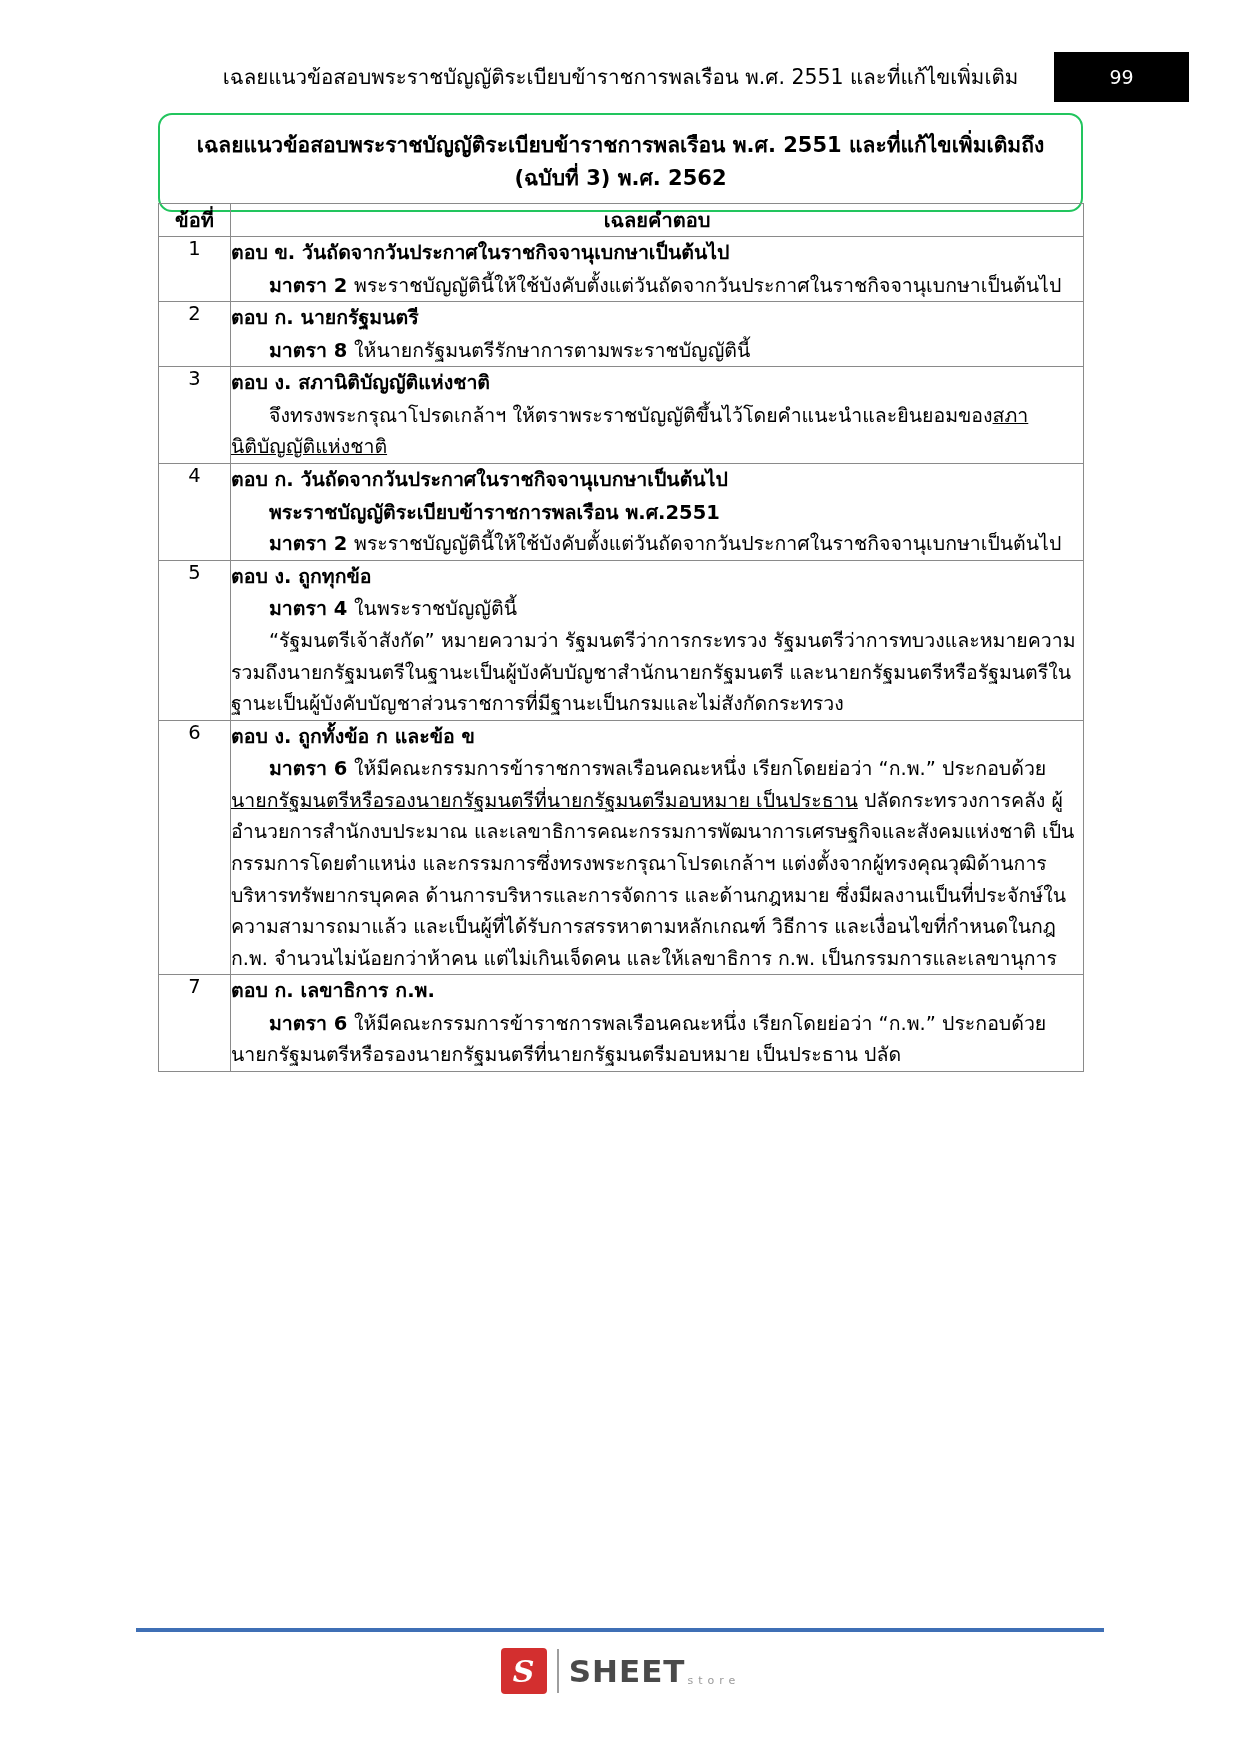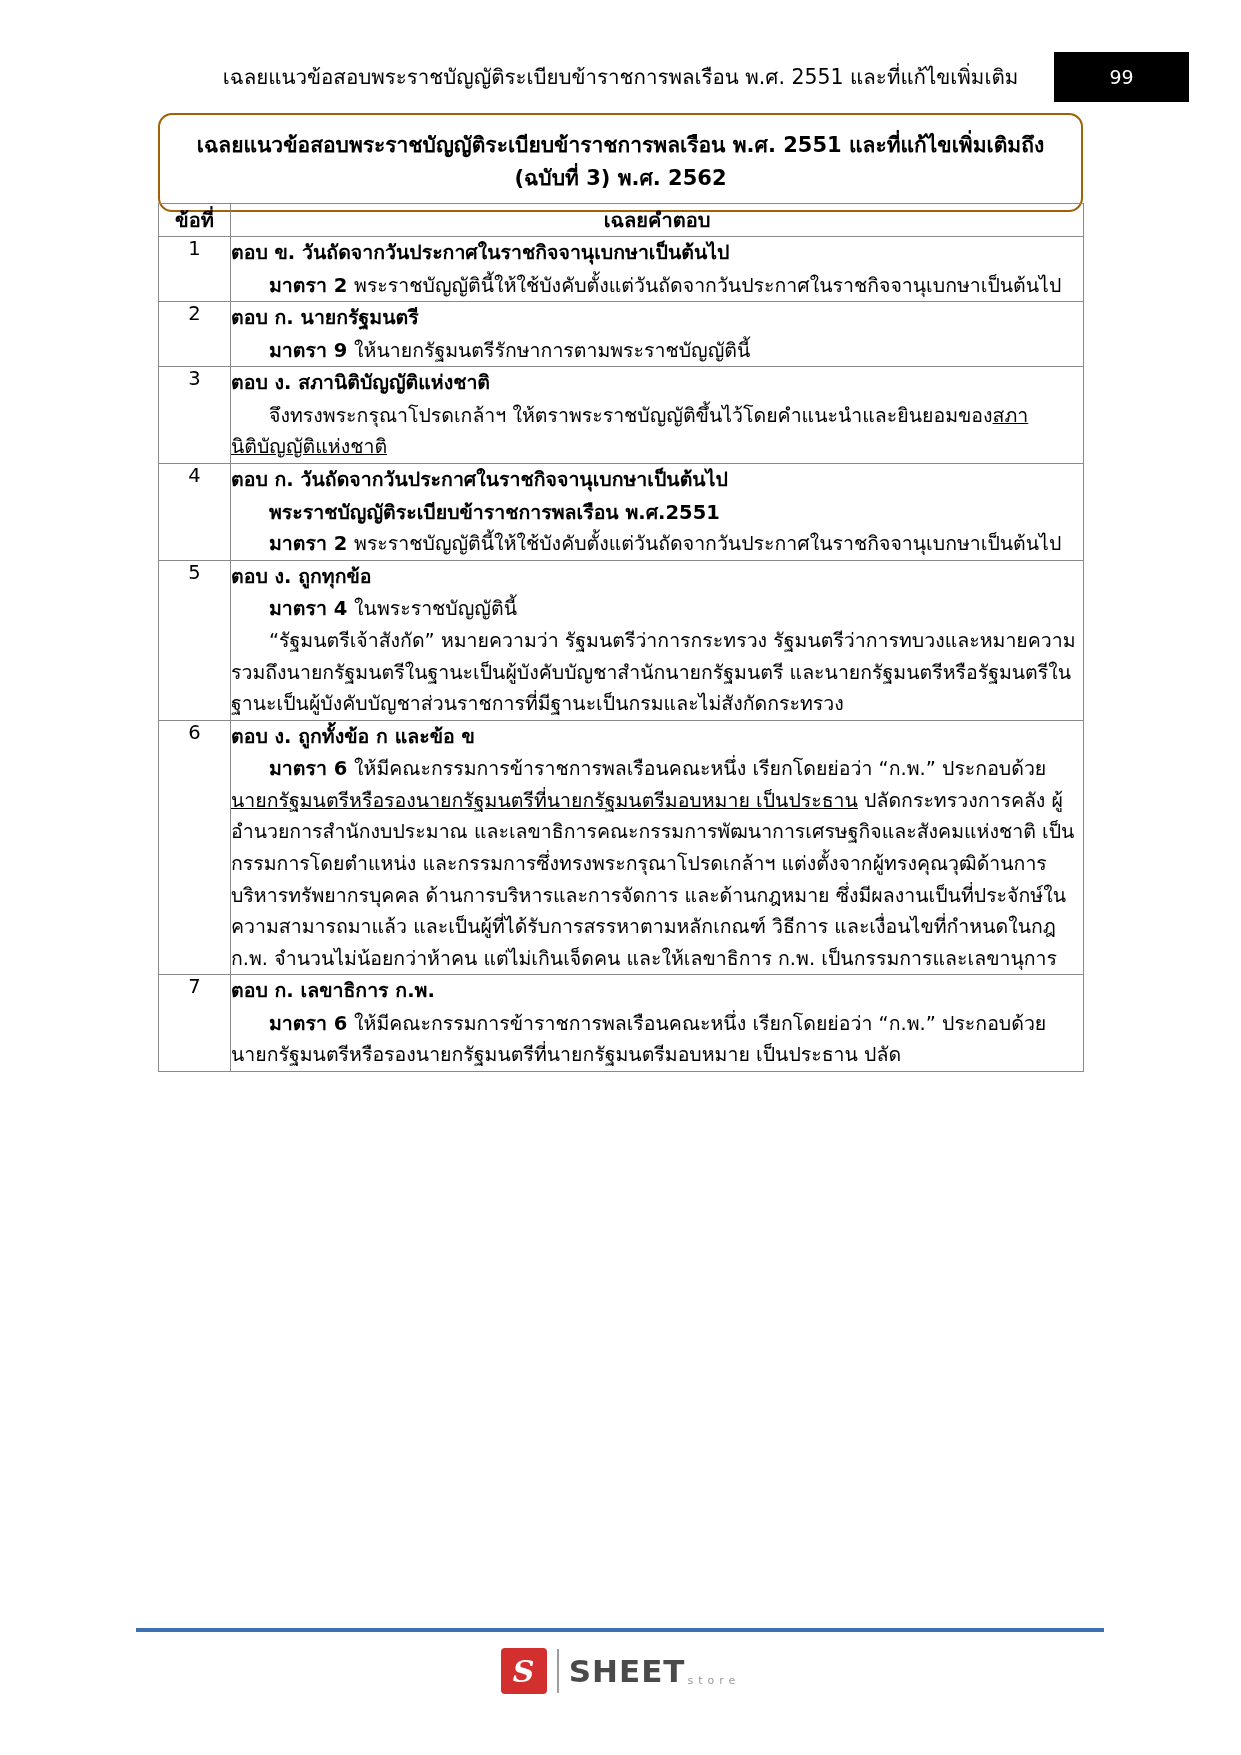--- a/index.html
+++ b/index.html
@@ -55,21 +55,21 @@
     font-size: 19px;
   }
 
   
   .title-box {
     position: absolute;
     left: 158px;
     top: 113px;
     width: 925px;
     box-sizing: border-box;
-    border: 2px solid #a16207;
+    border: 2px solid #22c55e;
     border-radius: 14px;
     padding: 14px 24px 16px 24px;
     text-align: center;
     font-weight: bold;
     font-size: 21px;
     line-height: 1.55;
   }
 
   
   .answer-table {
@@ -202,21 +202,21 @@
           <td class="no-cell">1</td>
           <td class="ans-cell">
             <span class="ans-head">ตอบ ข. วันถัดจากวันประกาศในราชกิจจานุเบกษาเป็นต้นไป</span>
             <span class="para"><span class="bold">มาตรา 2 </span><span>พระราชบัญญัตินี้ให้ใช้บังคับตั้งแต่วันถัดจากวันประกาศในราชกิจจานุเบกษาเป็นต้นไป</span></span>
           </td>
         </tr>
         <tr>
           <td class="no-cell">2</td>
           <td class="ans-cell">
             <span class="ans-head">ตอบ ก. นายกรัฐมนตรี</span>
-            <span class="para"><span class="bold">มาตรา 9 </span><span>ให้นายกรัฐมนตรีรักษาการตามพระราชบัญญัตินี้</span></span>
+            <span class="para"><span class="bold">มาตรา 8 </span><span>ให้นายกรัฐมนตรีรักษาการตามพระราชบัญญัตินี้</span></span>
           </td>
         </tr>
         <tr>
           <td class="no-cell">3</td>
           <td class="ans-cell">
             <span class="ans-head">ตอบ ง. สภานิติบัญญัติแห่งชาติ</span>
             <span class="para"><span>จึงทรงพระกรุณาโปรดเกล้าฯ ให้ตราพระราชบัญญัติขึ้นไว้โดยคำแนะนำและยินยอมของ</span><span class="ul">สภานิติบัญญัติแห่งชาติ</span></span>
           </td>
         </tr>
         <tr>

